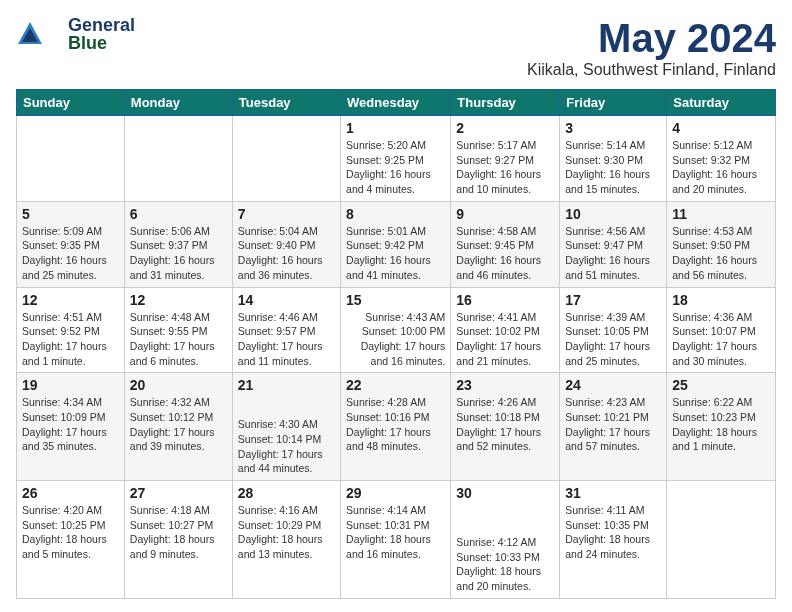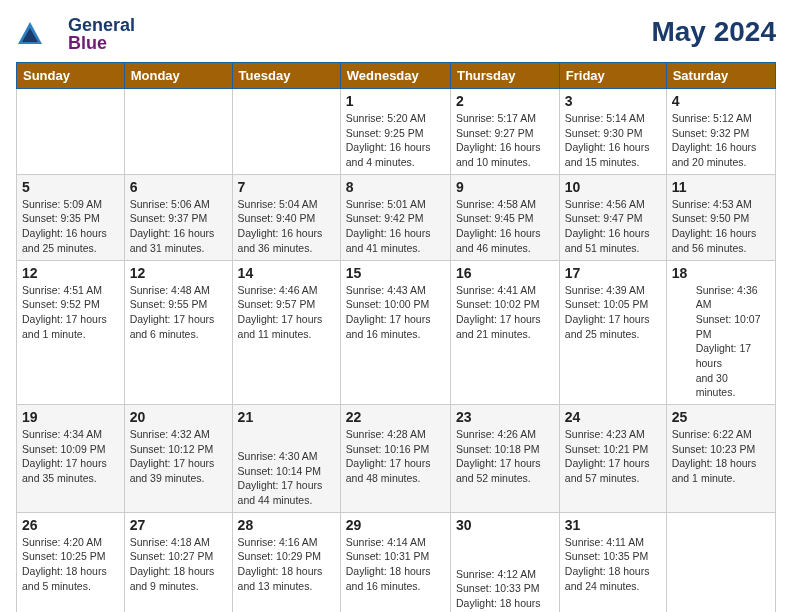--- a/index.html
+++ b/index.html
@@ -27,46 +27,46 @@
       line-height: 1;
     }
     .logo-general {
       font-size: 18px;
       font-weight: bold;
       color: #1a3a6b;
     }
     .logo-blue {
       font-size: 18px;
       font-weight: bold;
-      color: #701a75;
+      color: #14532d;
     }
     .logo-icon {
       width: 28px;
       height: 28px;
       margin-right: 4px;
     }
     .title-block {
       text-align: right;
     }
     .main-title {
-      font-size: 28px;
+      font-size: 40px;
       font-weight: bold;
       color: #1a3a6b;
     }
     .subtitle {
       font-size: 16px;
       color: #333;
     }
     .calendar {
       width: 100%;
       border-collapse: collapse;
       font-size: 11px;
     }
     .calendar thead tr th {
-      background-color: #a16207;
+      background-color: #0f766e;
       color: #fff;
       text-align: left;
       padding: 5px 6px;
       font-size: 13px;
       font-weight: bold;
       border: 1px solid #1a5fa0;
     }
     .calendar tbody tr td {
       border: 1px solid #ccc;
       vertical-align: top;
@@ -103,20 +103,21 @@
       <polygon points="14,2 26,24 2,24" fill="#2e7ec2"></polygon>
       <polygon points="14,8 22,22 6,22" fill="#1a3a6b"></polygon>
     </svg>
     <div class="logo-text">
       <span class="logo-general">General</span>
       <span class="logo-blue">Blue</span>
     </div>
   </div>
   <div class="title-block">
     <div class="main-title">May 2024</div>
+    <div class="subtitle">Kiikala, Southwest Finland, Finland</div>
   </div>
 </div>
 
 <table class="calendar">
   <thead>
     <tr>
     <th>Sunday</th>
         <th>Monday</th>
         <th>Tuesday</th>
         <th>Wednesday</th>
@@ -227,42 +228,42 @@
         </td>
         <td>
           <span class="day-number">14</span>
           <div class="day-info" style="white-space: pre-line;">Sunrise: 4:46 AM
 Sunset: 9:57 PM
 Daylight: 17 hours
 and 11 minutes.</div>
         </td>
         <td>
           <span class="day-number">15</span>
-          <div class="day-info" style="white-space: pre-line;">Sunrise: 4:43 AM
+          <div class="day-info" style="white-space: pre-line; text-align: right;">Sunrise: 4:43 AM
 Sunset: 10:00 PM
 Daylight: 17 hours
 and 16 minutes.</div>
         </td>
         <td>
           <span class="day-number">16</span>
           <div class="day-info" style="white-space: pre-line;">Sunrise: 4:41 AM
 Sunset: 10:02 PM
 Daylight: 17 hours
 and 21 minutes.</div>
         </td>
         <td>
           <span class="day-number">17</span>
           <div class="day-info" style="white-space: pre-line;">Sunrise: 4:39 AM
 Sunset: 10:05 PM
 Daylight: 17 hours
 and 25 minutes.</div>
         </td>
         <td>
           <span class="day-number">18</span>
-          <div class="day-info" style="white-space: pre-line; margin-left: 24px;">Sunrise: 4:36 AM
+          <div class="day-info" style="white-space: pre-line;">Sunrise: 4:36 AM
 Sunset: 10:07 PM
 Daylight: 17 hours
 and 30 minutes.</div>
         </td>
       </tr>
       <tr>
         <td>
           <span class="day-number">19</span>
           <div class="day-info" style="white-space: pre-line;">Sunrise: 4:34 AM
 Sunset: 10:09 PM

